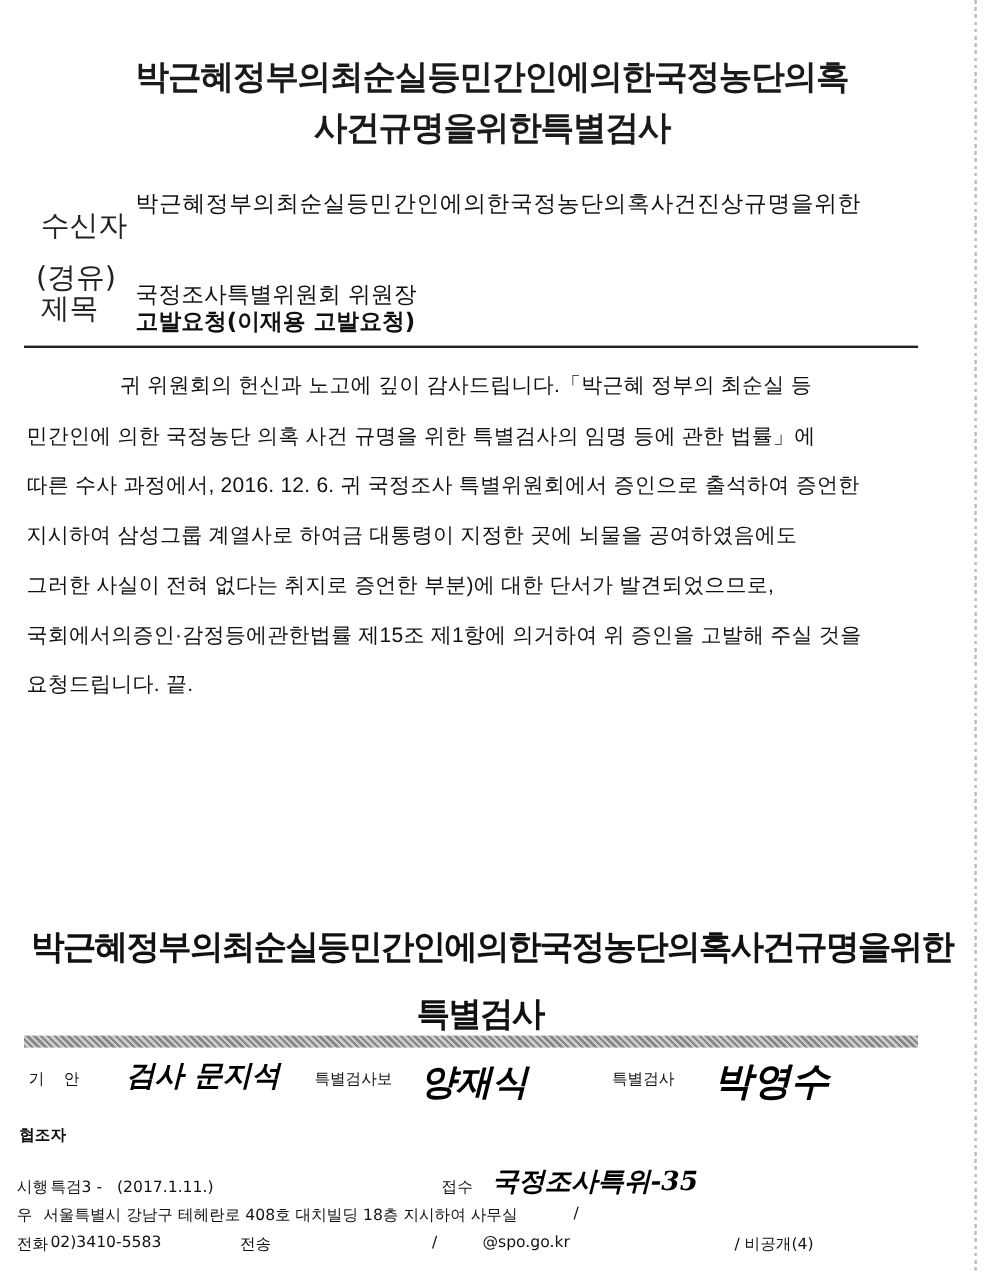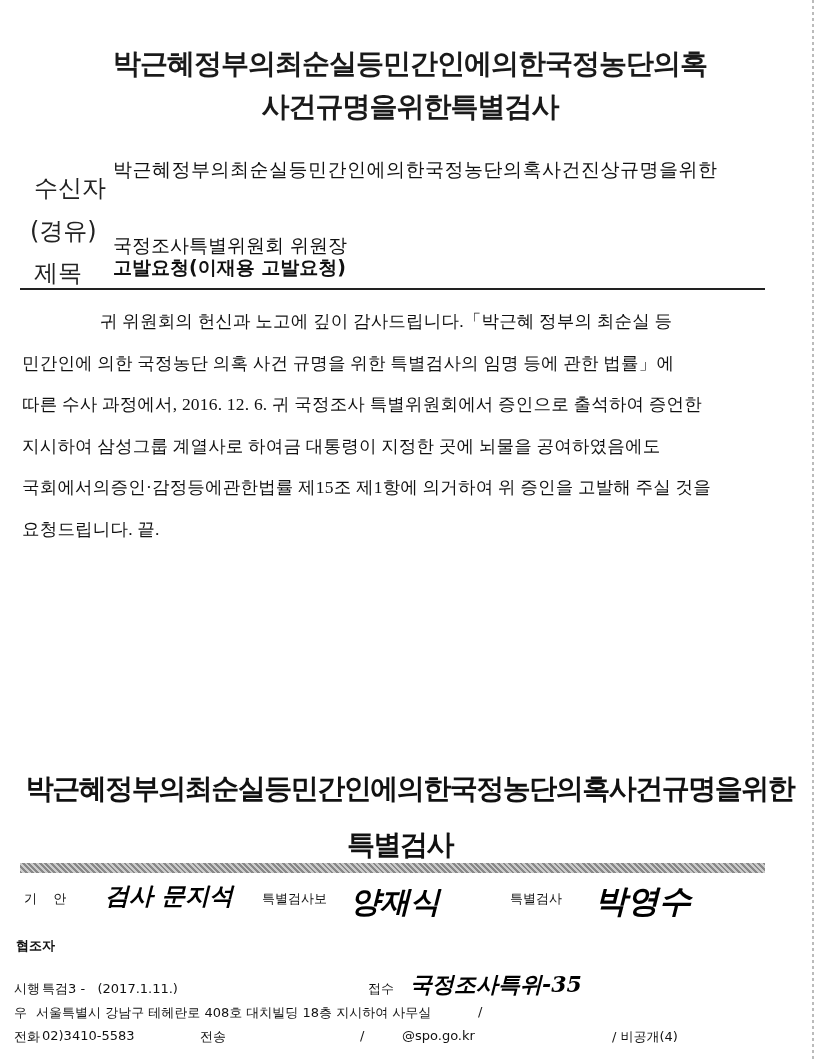--- a/index.html
+++ b/index.html
@@ -11,21 +11,21 @@
     background:repeating-linear-gradient(to bottom,#bbb 0 3px,#fff 3px 6px); }
   .title { position:absolute; left:0; width:820px; text-align:center;
     font-size:28px; font-weight:bold; letter-spacing:-1px; color:#1a1a1a; }
   .t1 { top:45px; } .t2 { top:88px; }
   .lbl { position:absolute; font-size:24px; color:#222; }
   .recv1 { position:absolute; left:113px; top:157px; font-size:19px; letter-spacing:0.5px; }
   .recv2 { position:absolute; left:113px; top:192px; font-size:19px;margin-top:41px; }
   .subj { position:absolute; left:113px; top:255px; font-size:19px; font-weight:bold; }
   .rule1 { position:absolute; left:20px; top:288px; width:745px; height:2px; background:#222; }
   .body-text { position:absolute; left:22px; top:301px; width:740px; font-size:17.5px; line-height:41.5px;
-    font-family:Liberation Serif, serif; letter-spacing:0.2px; }
+    font-family:Liberation Sans, sans-serif; letter-spacing:0.2px; }
   .body-text p { margin:0; white-space:nowrap; }
   .body-text .indent { padding-left:78px; }
   .footer-title { position:absolute; left:0; width:820px; text-align:center;
     font-size:28px; font-weight:bold; letter-spacing:-1.5px; }
   .ft1 { top:770px; } .ft2 { top:826px; left:-10px; }
   .rule2 { position:absolute; left:20px; top:863px; width:745px; height:10px;
     background:repeating-linear-gradient(45deg,#888 0 2px,#ccc 2px 4px); }
   .small { position:absolute; font-size:13px; color:#111; }
   .sig { position:absolute; font-family:"DejaVu Serif", serif; font-style:italic; font-weight:bold; font-size:24px; color:#000; }
 </style>
@@ -34,29 +34,30 @@
 
 <div class="edge"></div>
 
 <div class="title t1">박근혜정부의최순실등민간인에의한국정농단의혹</div>
 <div class="title t2">사건규명을위한특별검사</div>
 
 <div class="lbl" style="left:34px;top:172px;">수신자</div>
 <div class="recv1">박근혜정부의최순실등민간인에의한국정농단의혹사건진상규명을위한</div>
 <div class="recv2">국정조사특별위원회 위원장</div>
 <div class="lbl" style="left:30px;top:215px;">(경유)</div>
-<div class="lbl" style="left:34px;top:257px;">제목</div>
+<div class="lbl" style="left:34px;top:241px;">제목</div>
 <div class="subj">고발요청(이재용 고발요청)</div>
 <div class="rule1"></div>
 
 <div class="body-text">
   <p class="indent">귀 위원회의 헌신과 노고에 깊이 감사드립니다.「박근혜 정부의 최순실 등</p>
   <p>민간인에 의한 국정농단 의혹 사건 규명을 위한 특별검사의 임명 등에 관한 법률」에</p>
   <p>따른 수사 과정에서, 2016. 12. 6. 귀 국정조사 특별위원회에서 증인으로 출석하여 증언한</p>
   <p>지시하여 삼성그룹 계열사로 하여금 대통령이 지정한 곳에 뇌물을 공여하였음에도</p>
+  <p>그러한 사실이 전혀 없다는 취지로 증언한 부분)에 대한 단서가 발견되었으므로,</p>
   <p>국회에서의증인·감정등에관한법률 제15조 제1항에 의거하여 위 증인을 고발해 주실 것을</p>
   <p>요청드립니다.  끝.</p>
 </div>
 
 <div class="footer-title ft1">박근혜정부의최순실등민간인에의한국정농단의혹사건규명을위한</div>
 <div class="footer-title ft2">특별검사</div>
 <div class="rule2"></div>
 
 <div class="small" style="left:24px;top:890px;letter-spacing:6px;">기 안</div>
 <div class="sig" style="left:105px;top:880px;">검사 문지석</div>

